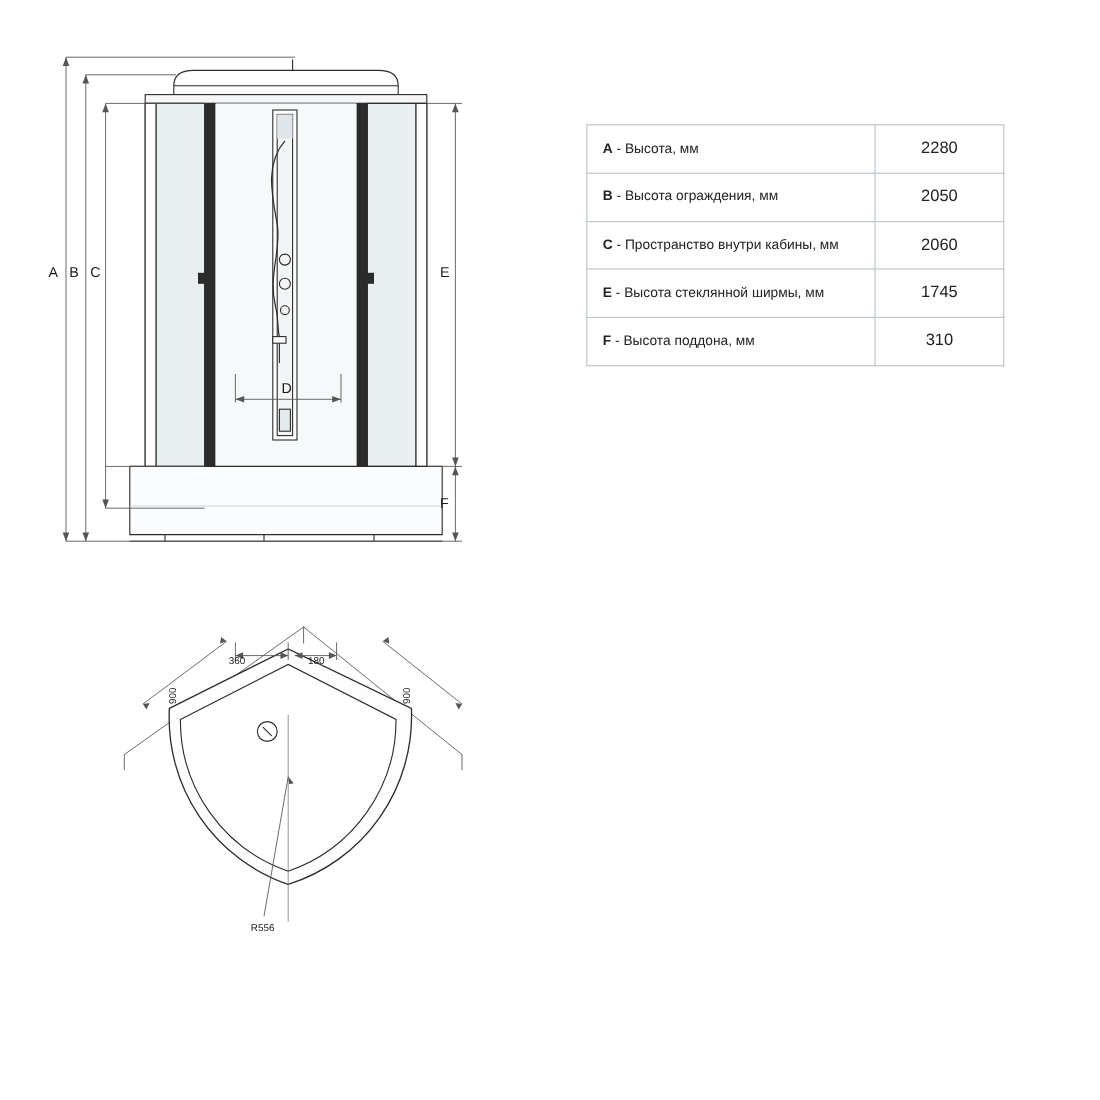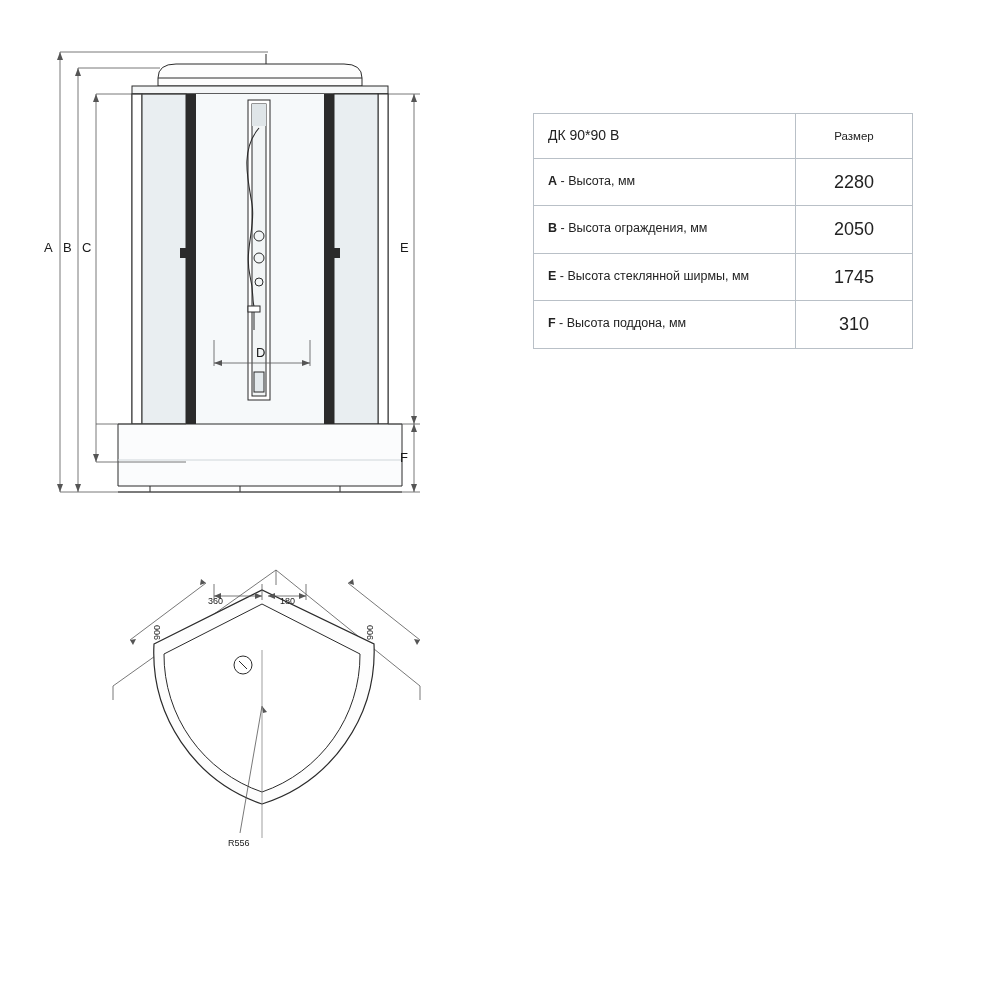--- a/index.html
+++ b/index.html
@@ -33,21 +33,21 @@
   .spec-table td {
     border: 1px solid #b9c0c7;
     padding: 12px 14px;
     vertical-align: middle;
     color: #222;
     line-height: 1.25;
   }
   .spec-table td.val {
     width: 88px;
     text-align: center;
-    font-size: 18px;
+    font-size: 15px;
     color: #222;
   }
   .spec-table tr.head td {
     font-size: 14px;
     padding-top: 13px;
     padding-bottom: 13px;
   }
   .spec-table tr.head td.val {
     font-size: 11.5px;
   }
@@ -79,31 +79,31 @@
     transform-origin: left top;
   }
 </style>
 </head>
 <body>
 
 <div class="page">
 
   <table class="spec-table">
     <tbody>
-        <tr class="head">
-      <td>ДК 90*90 В</td>
-      <td class="val">Размер</td>
-    </tr>
     <tr>
       <td><span class="key">A</span><span> - Высота, мм</span></td>
       <td class="val">2280</td>
     </tr>
     <tr>
       <td><span class="key">B</span><span> - Высота ограждения, мм</span></td>
       <td class="val">2050</td>
+    </tr>
+    <tr>
+      <td><span class="key">C</span><span> - Пространство внутри кабины, мм</span></td>
+      <td class="val">2060</td>
     </tr>
     <tr>
       <td><span class="key">E</span><span> - Высота стеклянной ширмы, мм</span></td>
       <td class="val">1745</td>
     </tr>
     <tr>
       <td><span class="key">F</span><span> - Высота поддона, мм</span></td>
       <td class="val">310</td>
     </tr>
   </tbody>

